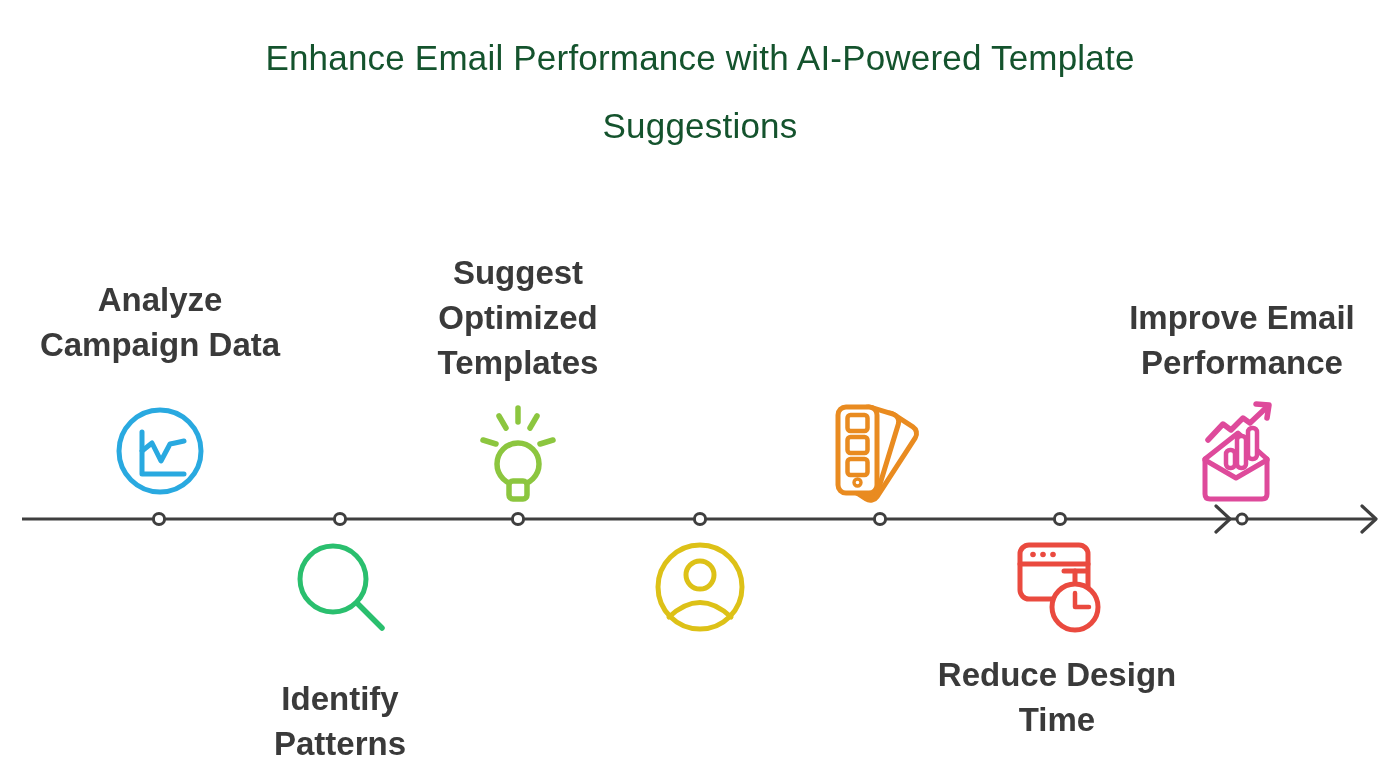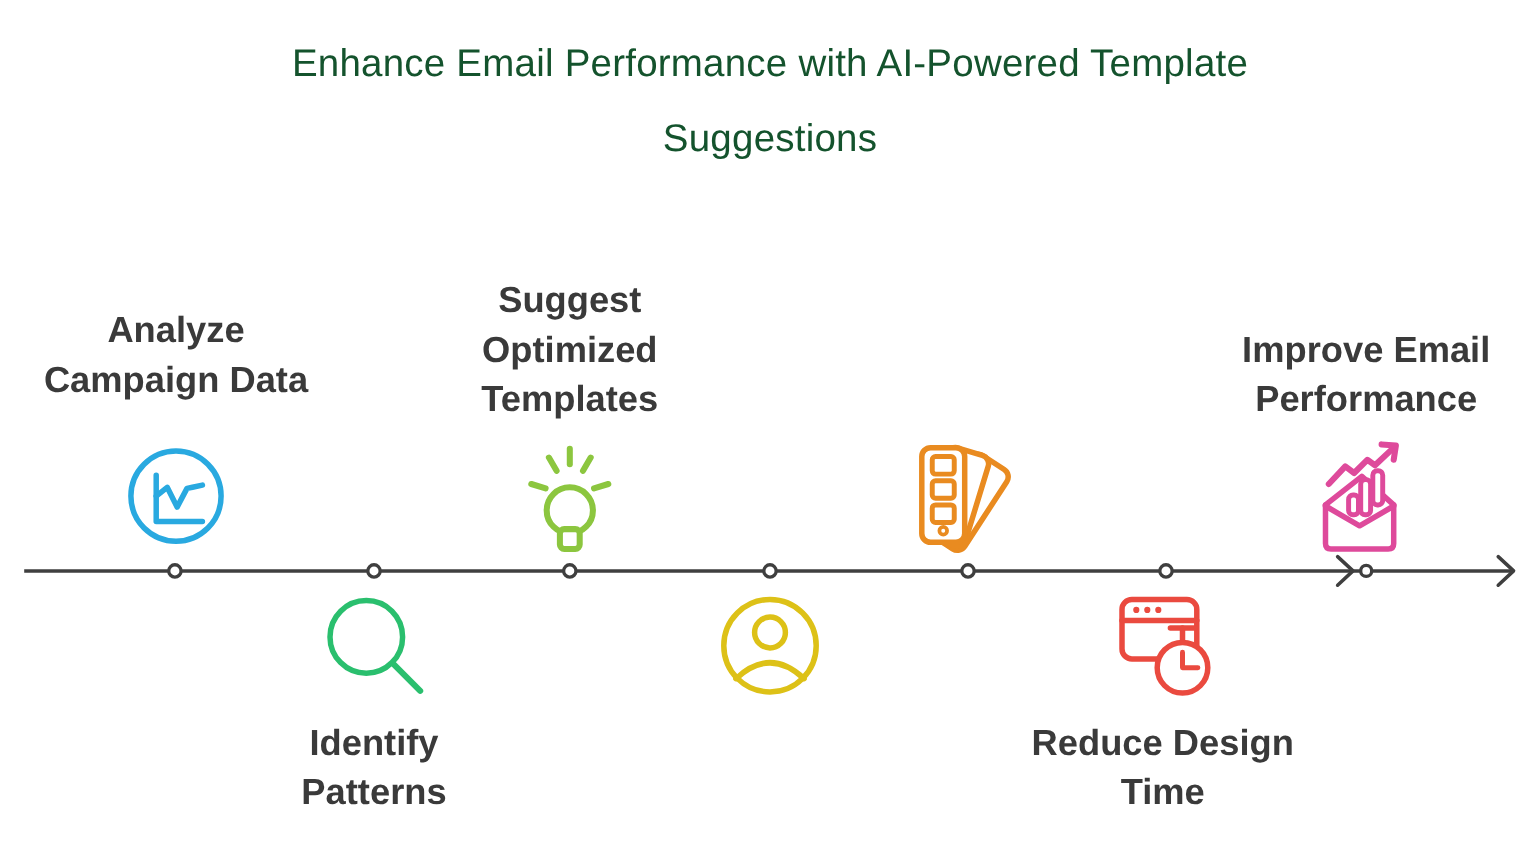--- a/index.html
+++ b/index.html
@@ -72,21 +72,21 @@
       <path d="M27 45 L37 37 L46 55 L55 38 L60 37 L69 35"></path>
     </g>
   </svg>
 
   <svg class="icon" style="left:294px; top:540px;" width="95" height="95" viewBox="0 0 95 95">
     <g fill="none" stroke-width="5" stroke-linecap="round" stroke="#2abf6e">
       <circle cx="39" cy="39" r="33"></circle>
       <line x1="64" y1="64" x2="88" y2="88" stroke-width="5.5"></line>
     </g>
   </svg>
-  <div class="step-label" style="left:200px; top:652px;">Identify
+  <div class="step-label" style="left:200px; top:676px;">Identify
 Patterns</div>
 
   <div class="step-label" style="left:378px; top:250px;">Suggest
 Optimized
 Templates</div>
   <svg class="icon" style="left:468px; top:400px;" width="100" height="108" viewBox="0 0 100 108">
     <g fill="none" stroke-width="5.5" stroke-linecap="round" stroke-linejoin="round" stroke="#8cc63f">
       <line x1="50" y1="8" x2="50" y2="22"></line>
       <line x1="69" y1="16" x2="62" y2="28"></line>
       <line x1="31" y1="16" x2="38" y2="28"></line>

